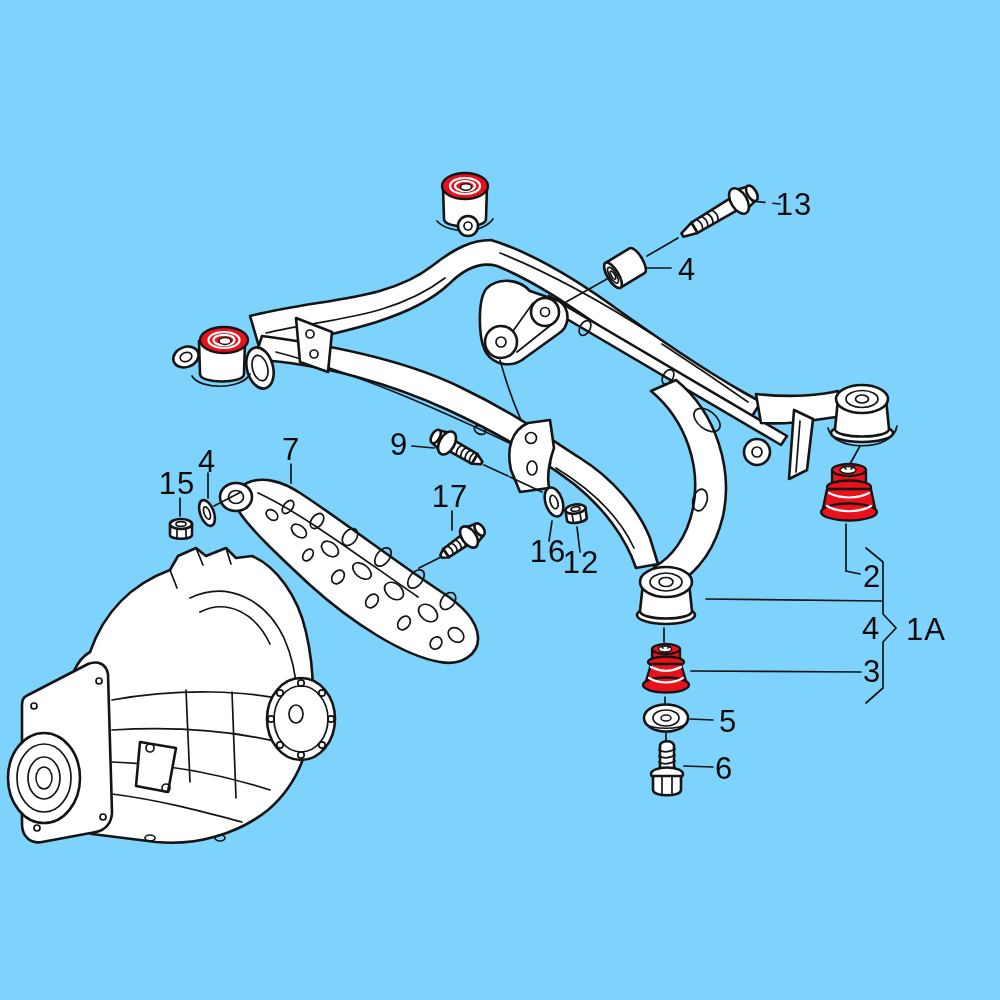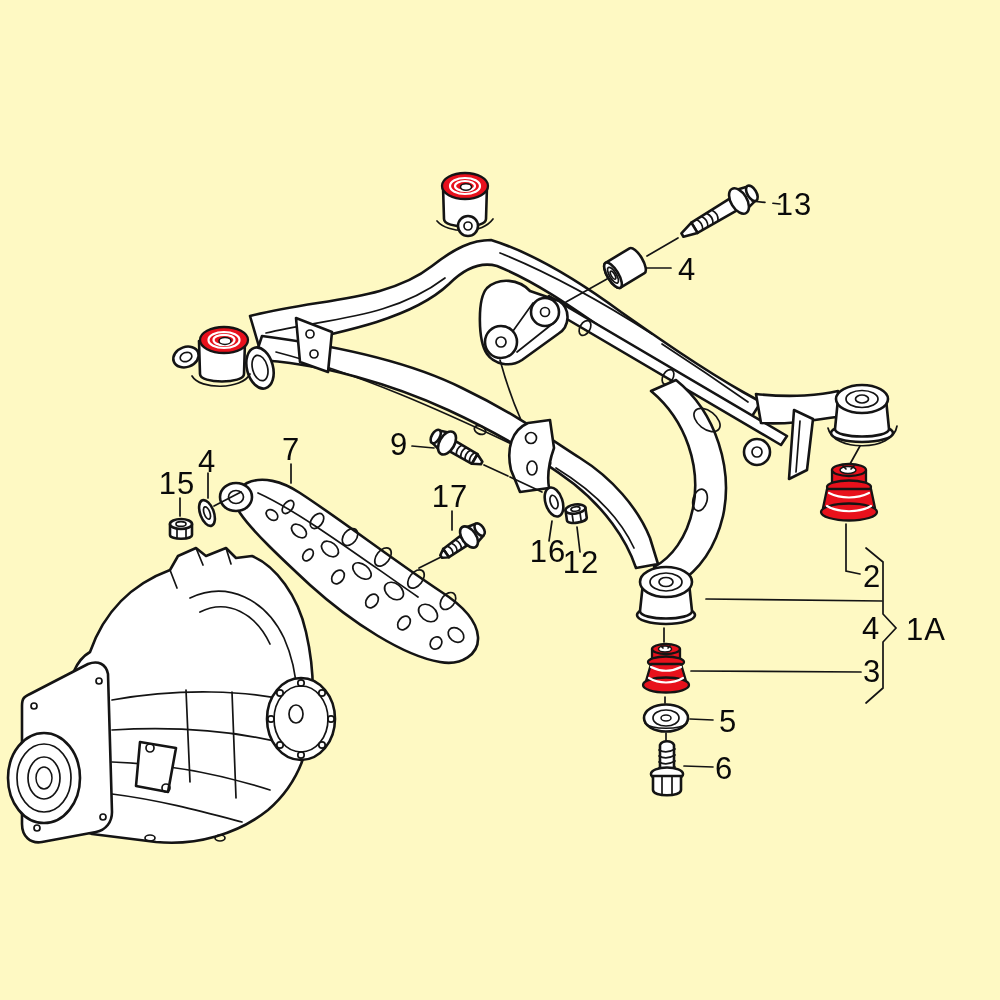--- a/index.html
+++ b/index.html
@@ -1,16 +1,16 @@
 <!DOCTYPE html>
 <html style="--hl: #e8111c;"><head>
 <meta charset="utf-8">
 <style>
   html,body{margin:0;padding:0;background:#fff;}
-  .stage{position:relative;width:1000px;height:1000px;background:#fef9c3;overflow:hidden;
+  .stage{position:relative;width:1000px;height:1000px;background:#7dd3fc;overflow:hidden;
          font-family:"Liberation Sans",sans-serif;}
   .stage svg{position:absolute;left:0;top:0;}
   .callout{position:absolute;transform:translate(-50%,-50%);font-size:31px;font-weight:400;
            letter-spacing:1px;color:#0a0a0a;white-space:nowrap;line-height:1;}
   
   .o{fill:#fff;stroke:#141414;stroke-width:2.6;stroke-linejoin:round;stroke-linecap:round;}
   .t{fill:none;stroke:#141414;stroke-width:1.7;stroke-linejoin:round;stroke-linecap:round;}
   .r{fill:var(--hl,#e8111c);stroke:#141414;stroke-width:2.3;stroke-linejoin:round;}
   .w{fill:none;stroke:#fff;stroke-width:2.2;stroke-linecap:round;}
   .wf{fill:#fff;stroke:#141414;stroke-width:1.5;}

